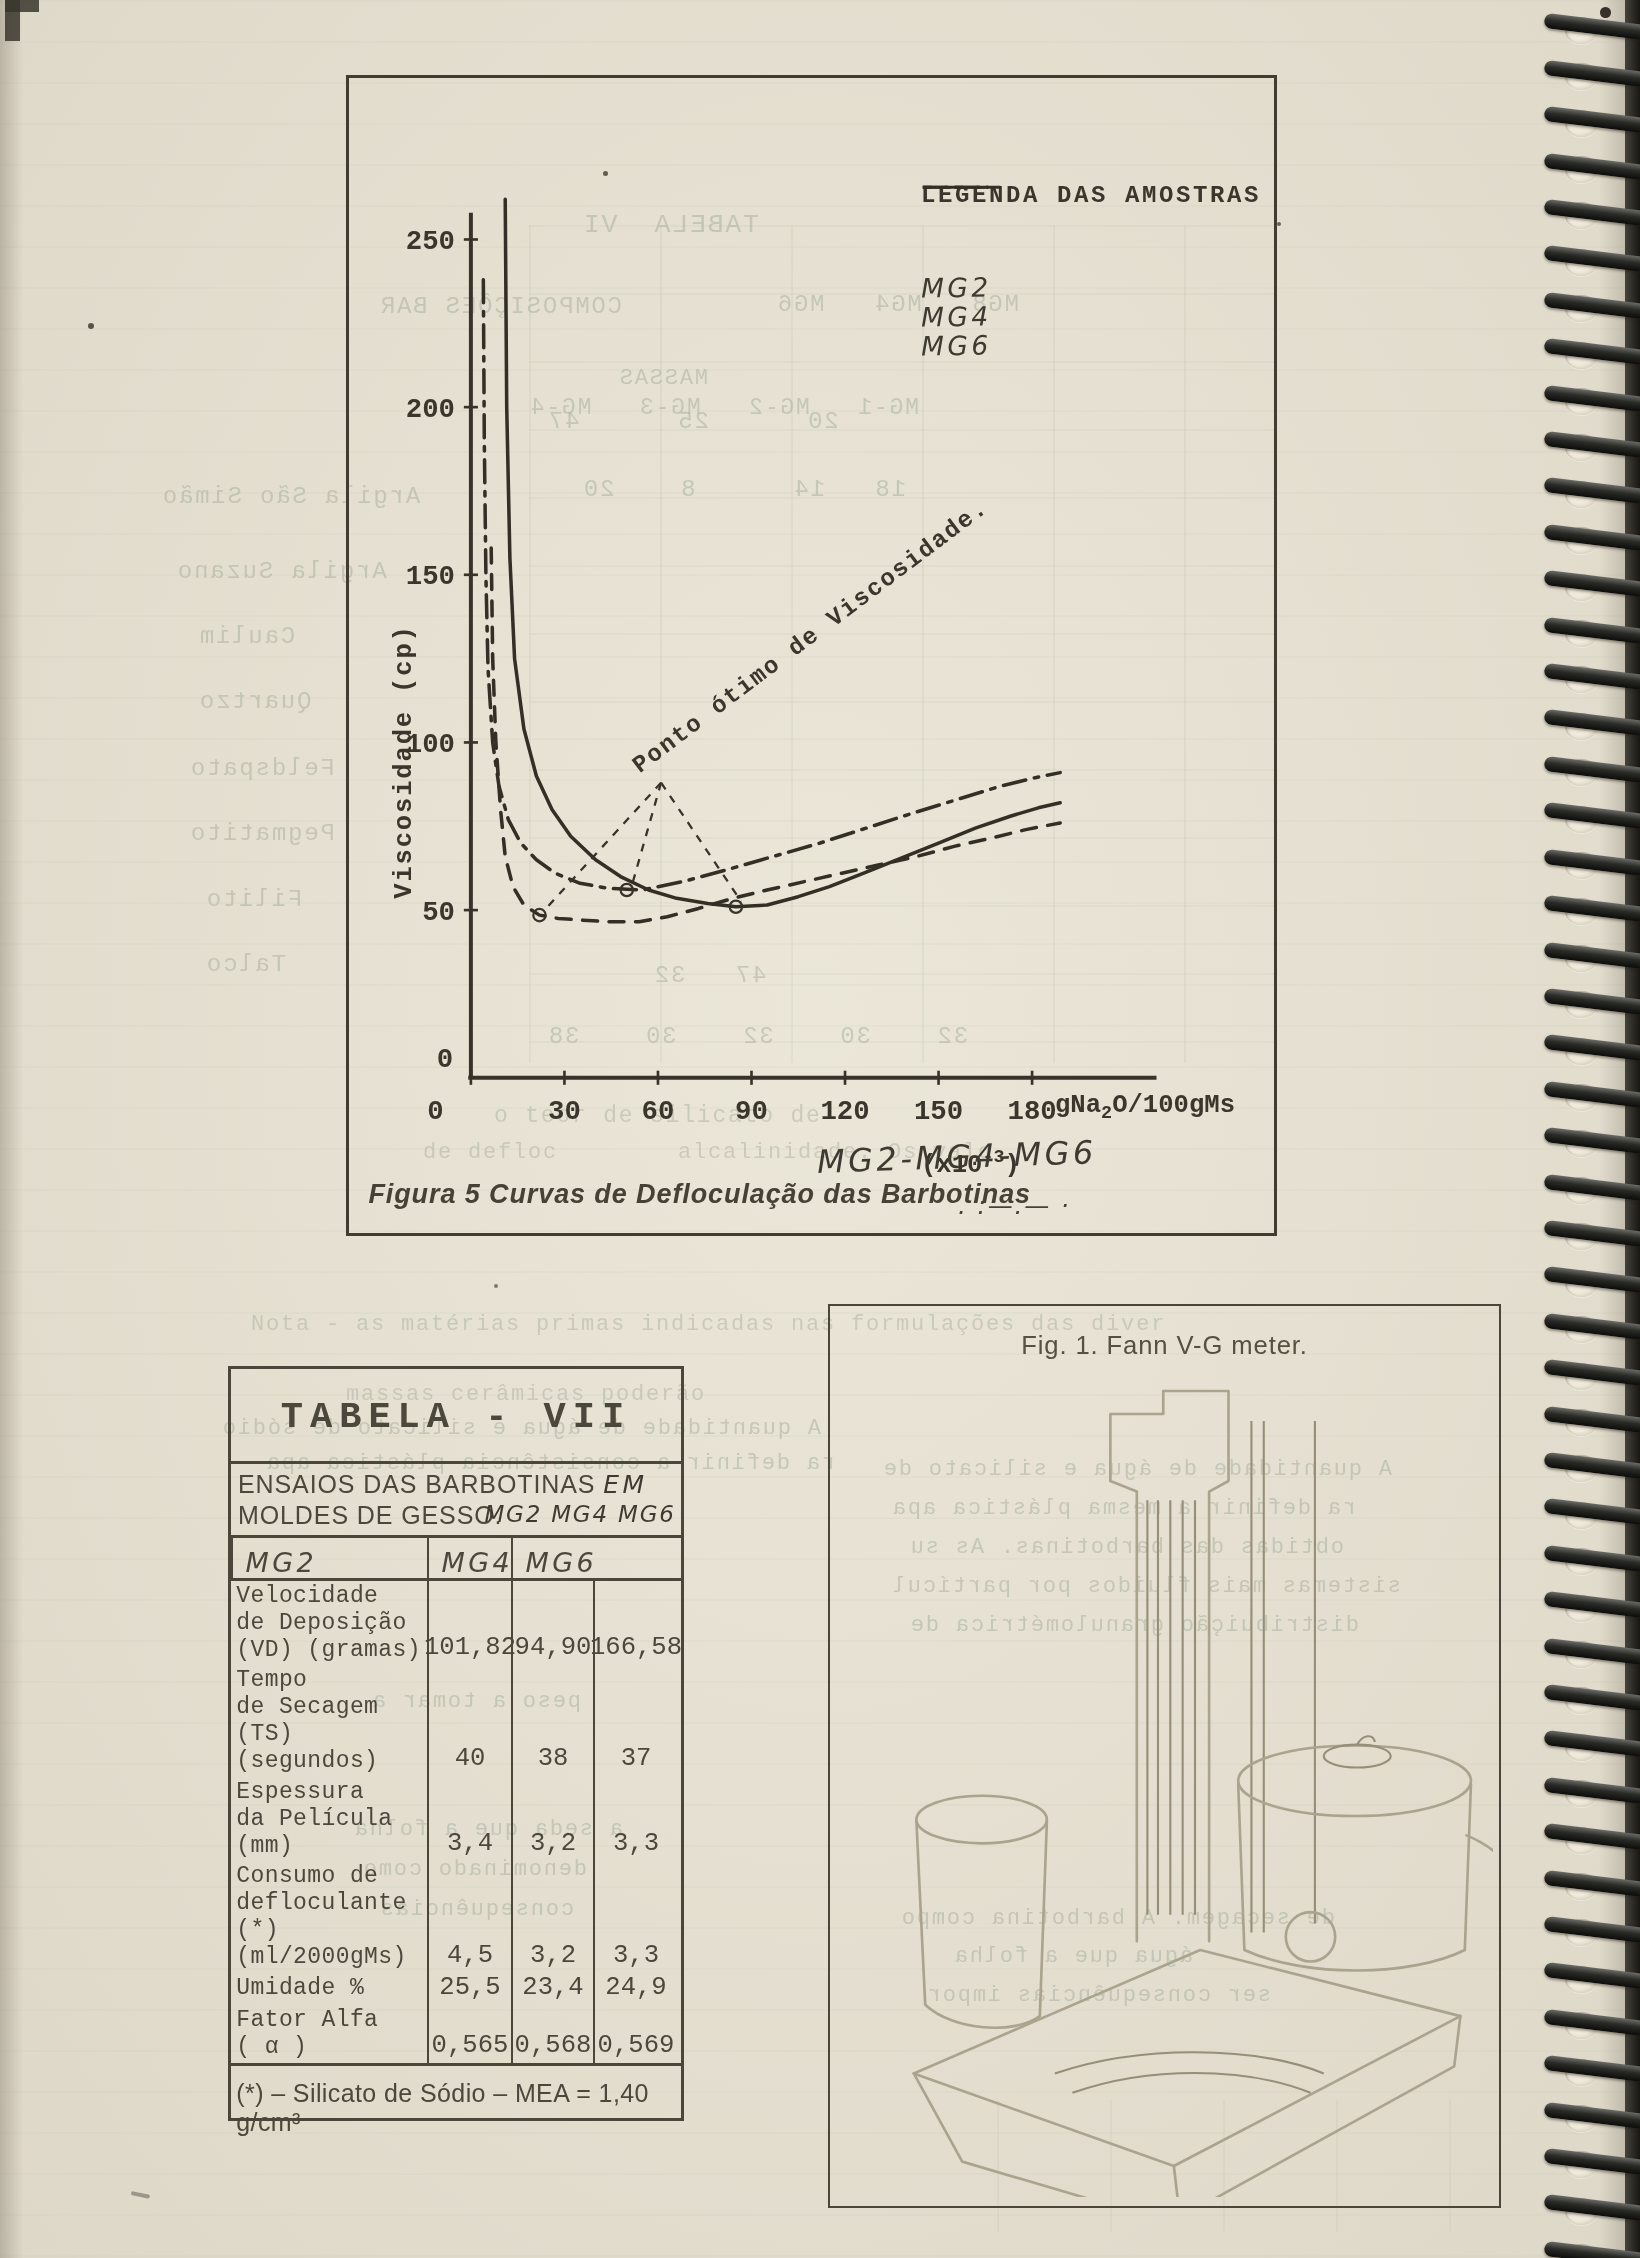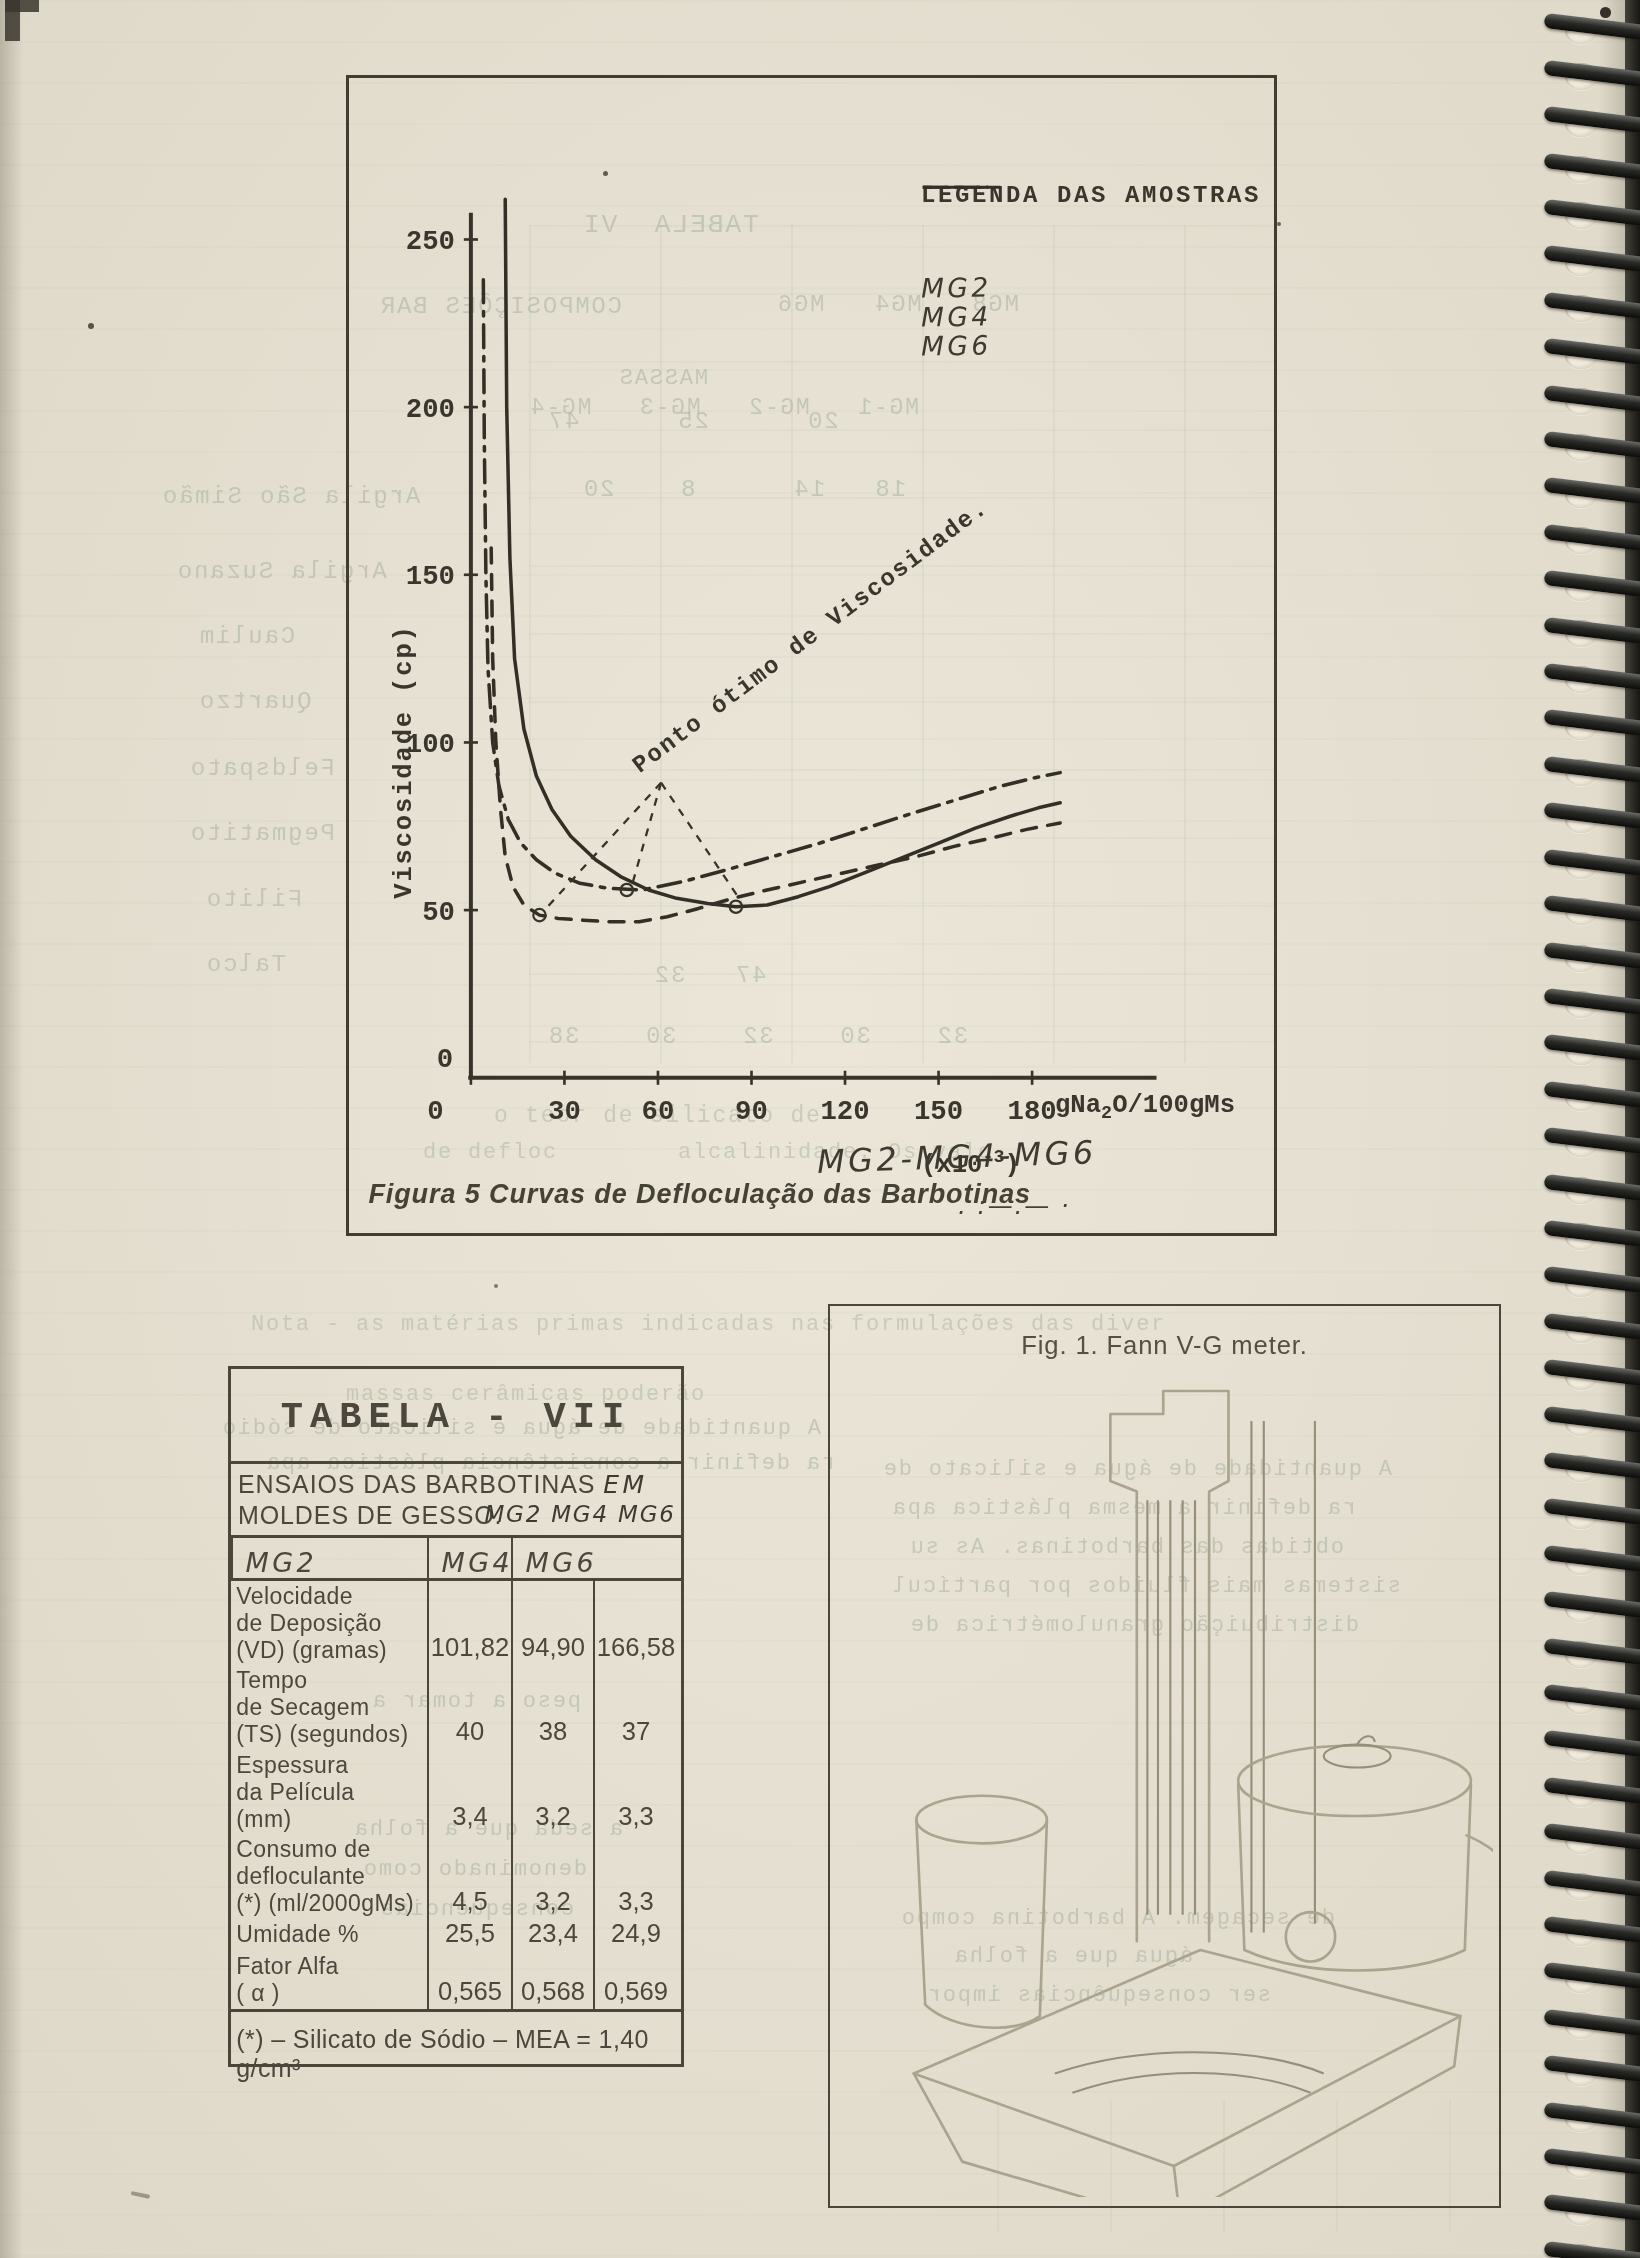--- a/index.html
+++ b/index.html
@@ -70,21 +70,21 @@
   .tab-caption{position:relative;height:74px;border-bottom:3.5px solid #4b453a;
     padding:5.3px 7px;box-sizing:border-box;font-size:25px;letter-spacing:0.9px;line-height:30px;}
   .tab-caption .hand-note{position:absolute;right:5.3px;top:35px;font-size:23px;letter-spacing:1.8px;}
   .tab-head{display:grid;grid-template-columns:196px 84px 82px 84px;border-bottom:3.5px solid #4b453a;}
   .tab-corner{position:relative;height:95px;}
   .tab-corner .c-top{position:absolute;right:8.8px;top:10.6px;font-size:24px;font-weight:700;letter-spacing:0.9px;}
   .tab-corner .c-bot{position:absolute;left:5.3px;bottom:7px;font-size:24px;font-weight:700;letter-spacing:0.9px;}
   .tab-colhead{border-left:2.6px solid #4b453a;font-size:27px;padding:8.8px 0 0 12.4px;
     font-family:"DejaVu Sans",sans-serif;font-style:italic;letter-spacing:3.5px;}
   .trow{display:grid;grid-template-columns:196px 84px 82px 84px;}
-  .tcell{box-sizing:border-box;}
+  .tcell{box-sizing:border-box;font-family:Liberation Mono, monospace;}
   .tlabel{white-space:pre-line;font-size:23px;line-height:27px;padding:1.8px 0 1.8px 5.3px;letter-spacing:0.4px;}
   .tval{border-left:2.6px solid #4b453a;display:flex;align-items:flex-end;justify-content:center;
     font-size:25.6px;padding-bottom:3.5px;}
   .tab-foot{border-top:3.5px solid #4b453a;height:55px;font-size:25px;
     padding:12.4px 3.5px 0 5.3px;box-sizing:border-box;letter-spacing:0.4px;}
 
   
   .fig-box{position:absolute;left:828px;top:1304px;width:669px;height:900px;
     border:2.6px solid #4b453a;z-index:10;}
   .fig-caption{position:absolute;left:0;right:0;top:25px;text-align:center;

